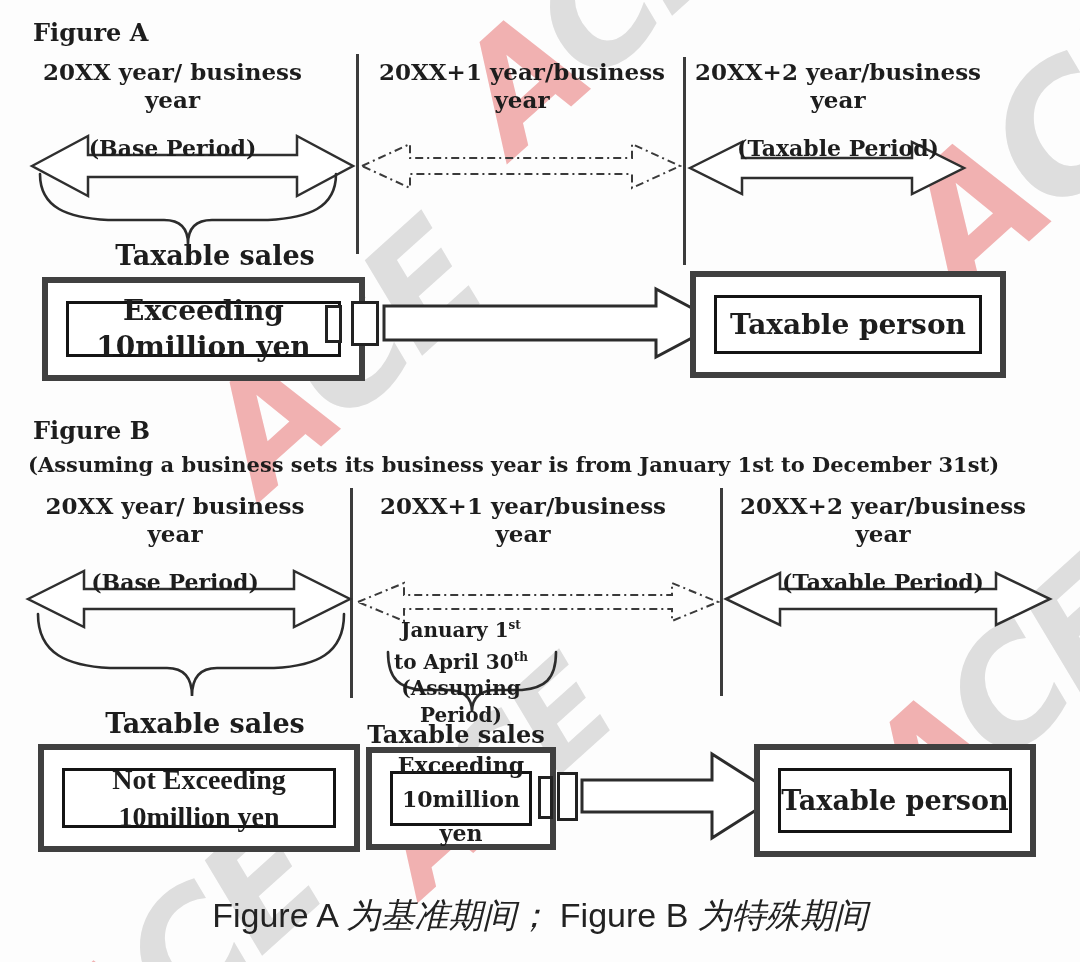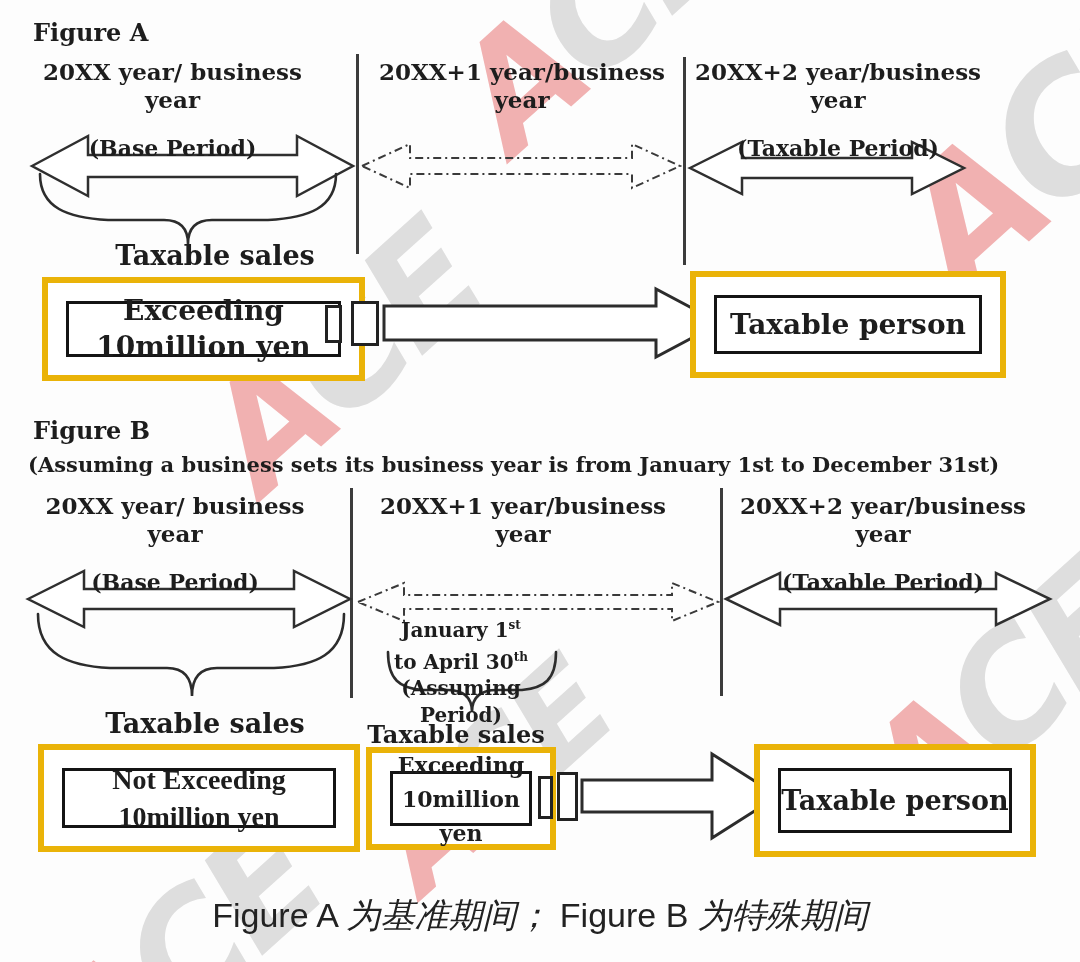--- a/index.html
+++ b/index.html
@@ -11,21 +11,21 @@
   }
   .abs { position:absolute; }
   
   .colhead { position:absolute; text-align:center; font-weight:700; font-size:23px; line-height:28px; }
   .colhead .sub { margin-top:20px; font-size:22px; }
   
   .divider { position:absolute; width:3px; background:#3c3c3c; }
   
   .lbl { position:absolute; text-align:center; font-weight:700; }
   
-  .dbox { position:absolute; box-sizing:border-box; border:6px solid #eab308; background:#fff; padding:18px; z-index:2; }
+  .dbox { position:absolute; box-sizing:border-box; border:6px solid #404040; background:#fff; padding:18px; z-index:2; }
   .dbox-in { box-sizing:border-box; border:3px solid #141414; width:100%; height:100%;
     display:flex; flex-direction:column; align-items:center; justify-content:center;
     font-weight:700; text-align:center; background:#fff; }
   
   .plug { position:absolute; box-sizing:border-box; border:3px solid #222; background:#fff; z-index:3; }
   
   svg.shape { position:absolute; overflow:visible; z-index:1; }
   .arrow-solid { fill:#fff; stroke:#2f2f2f; stroke-width:2.5; stroke-linejoin:miter; }
   .arrow-dash { fill:none; stroke:#3a3a3a; stroke-width:2; stroke-dasharray:8 4 2 4; }
   .flow-arrow { fill:#fff; stroke:#2c2c2c; stroke-width:3; }

